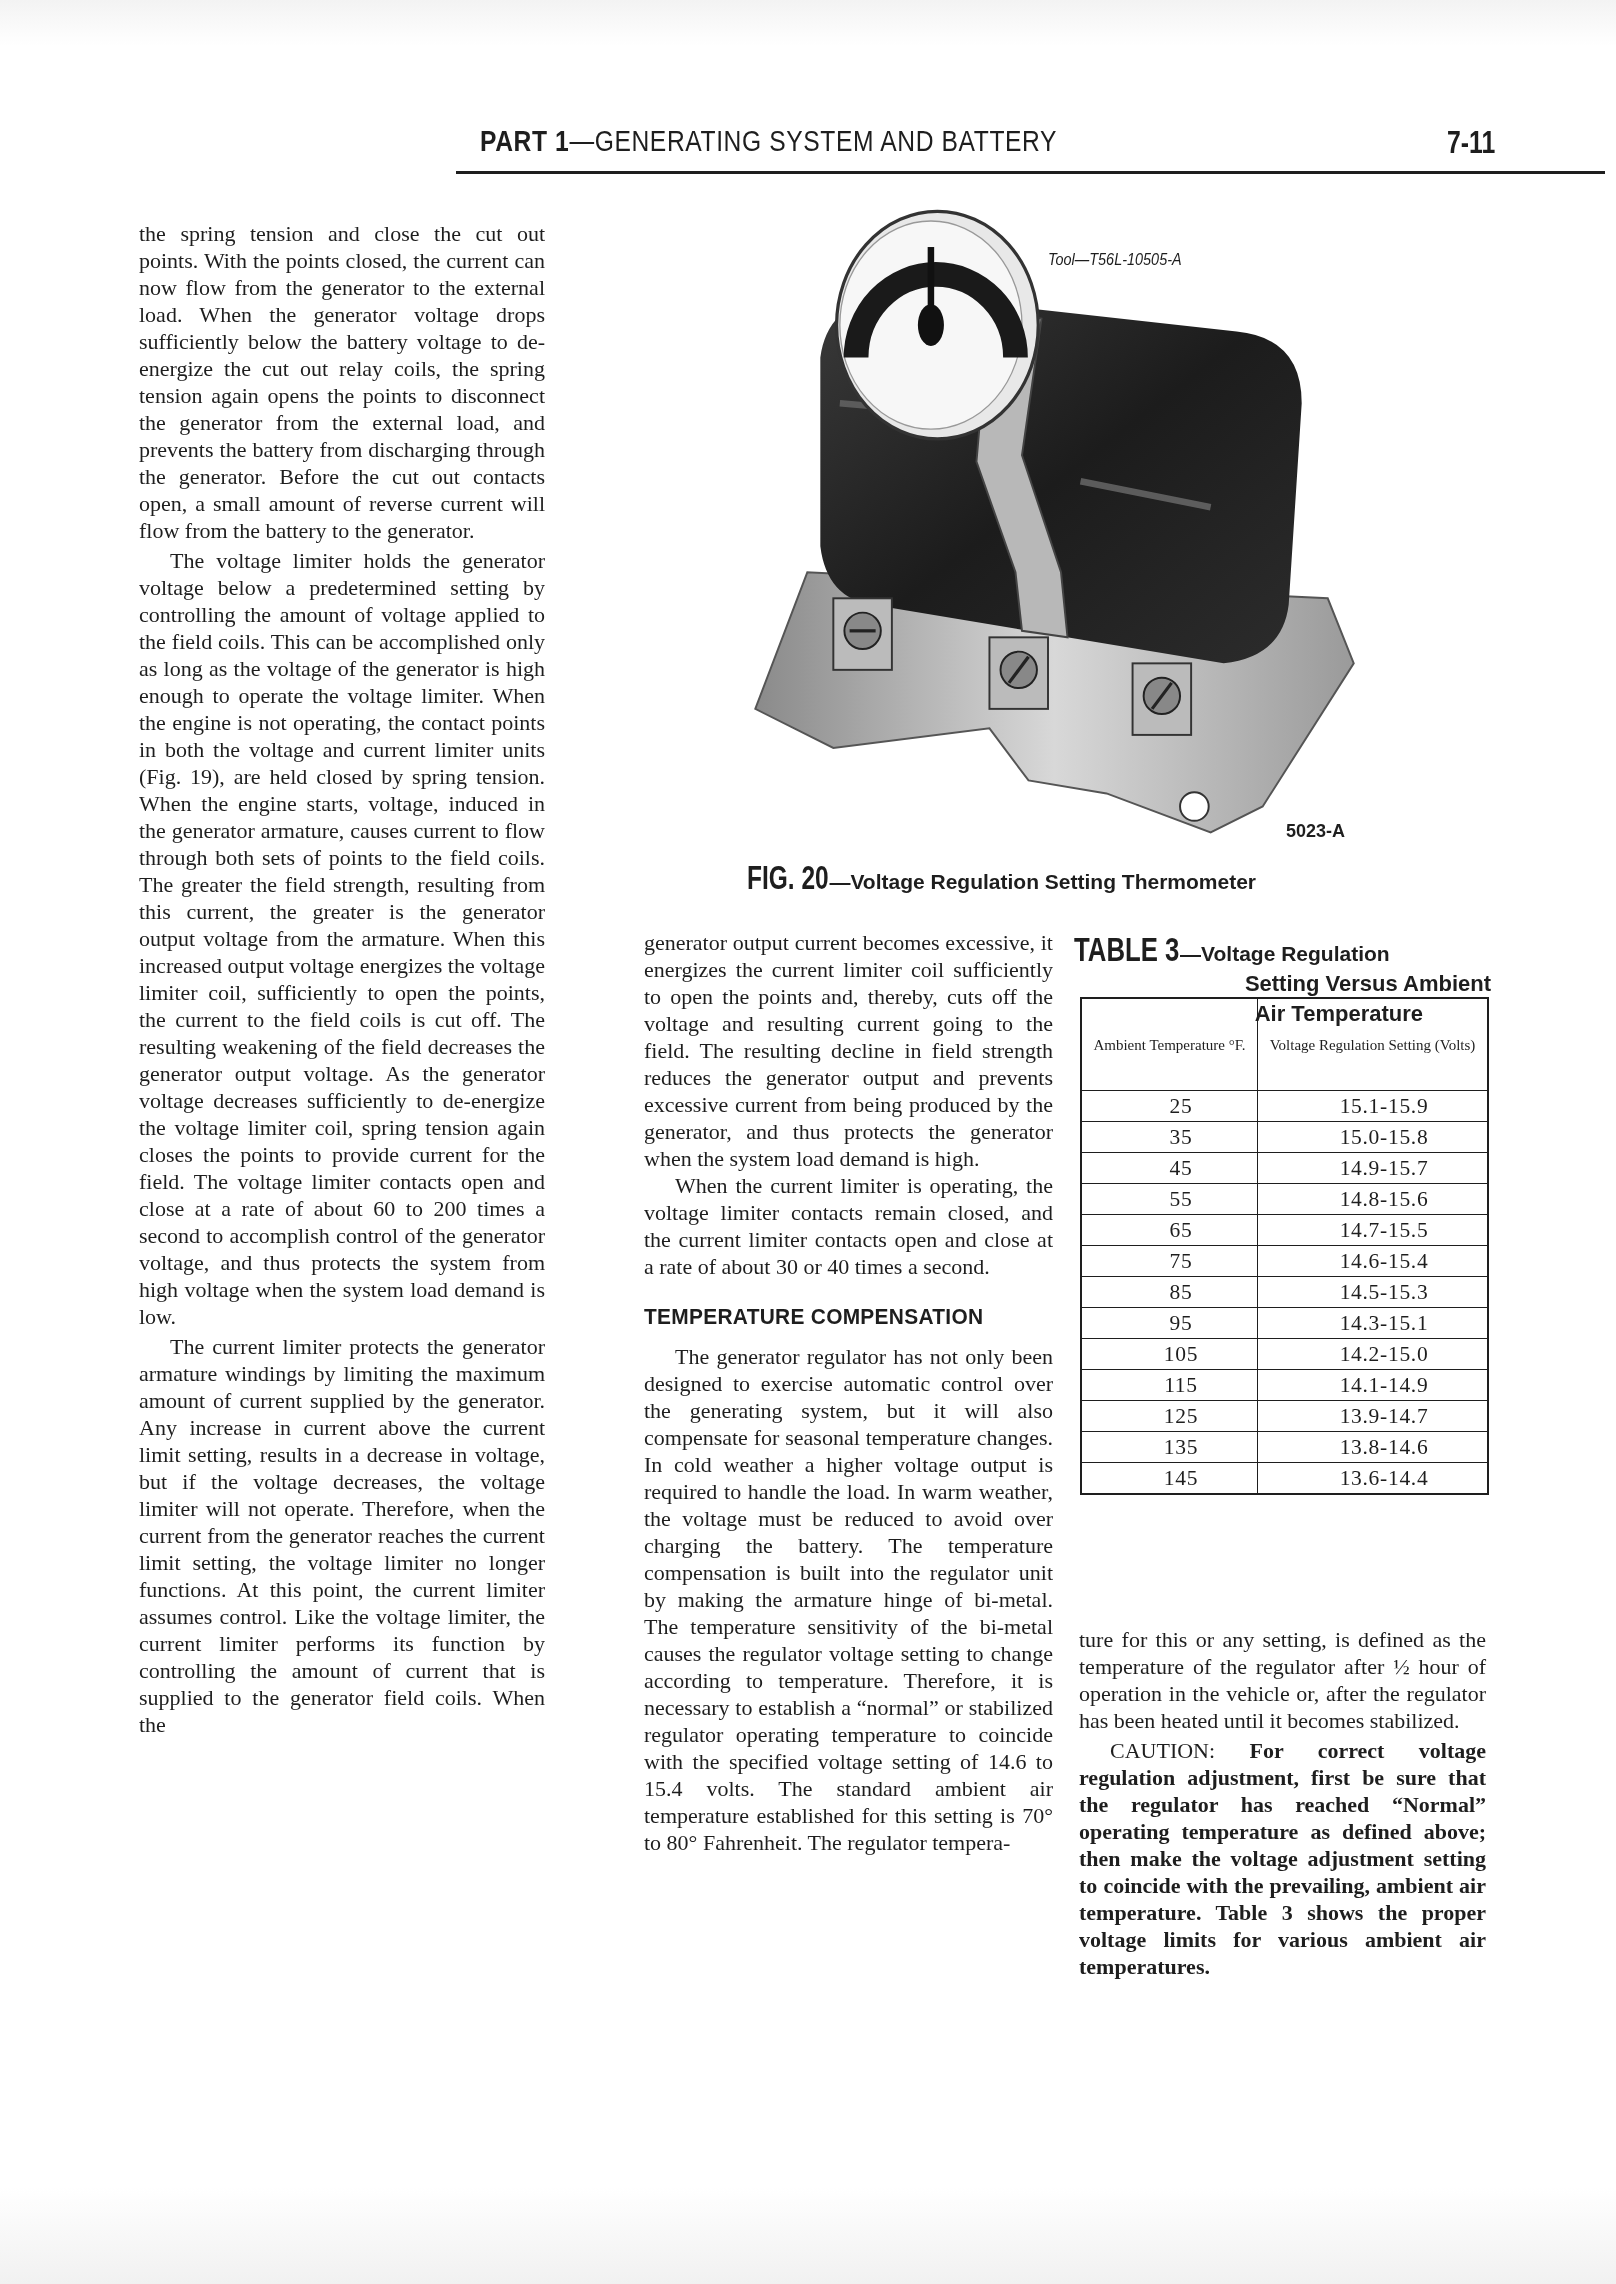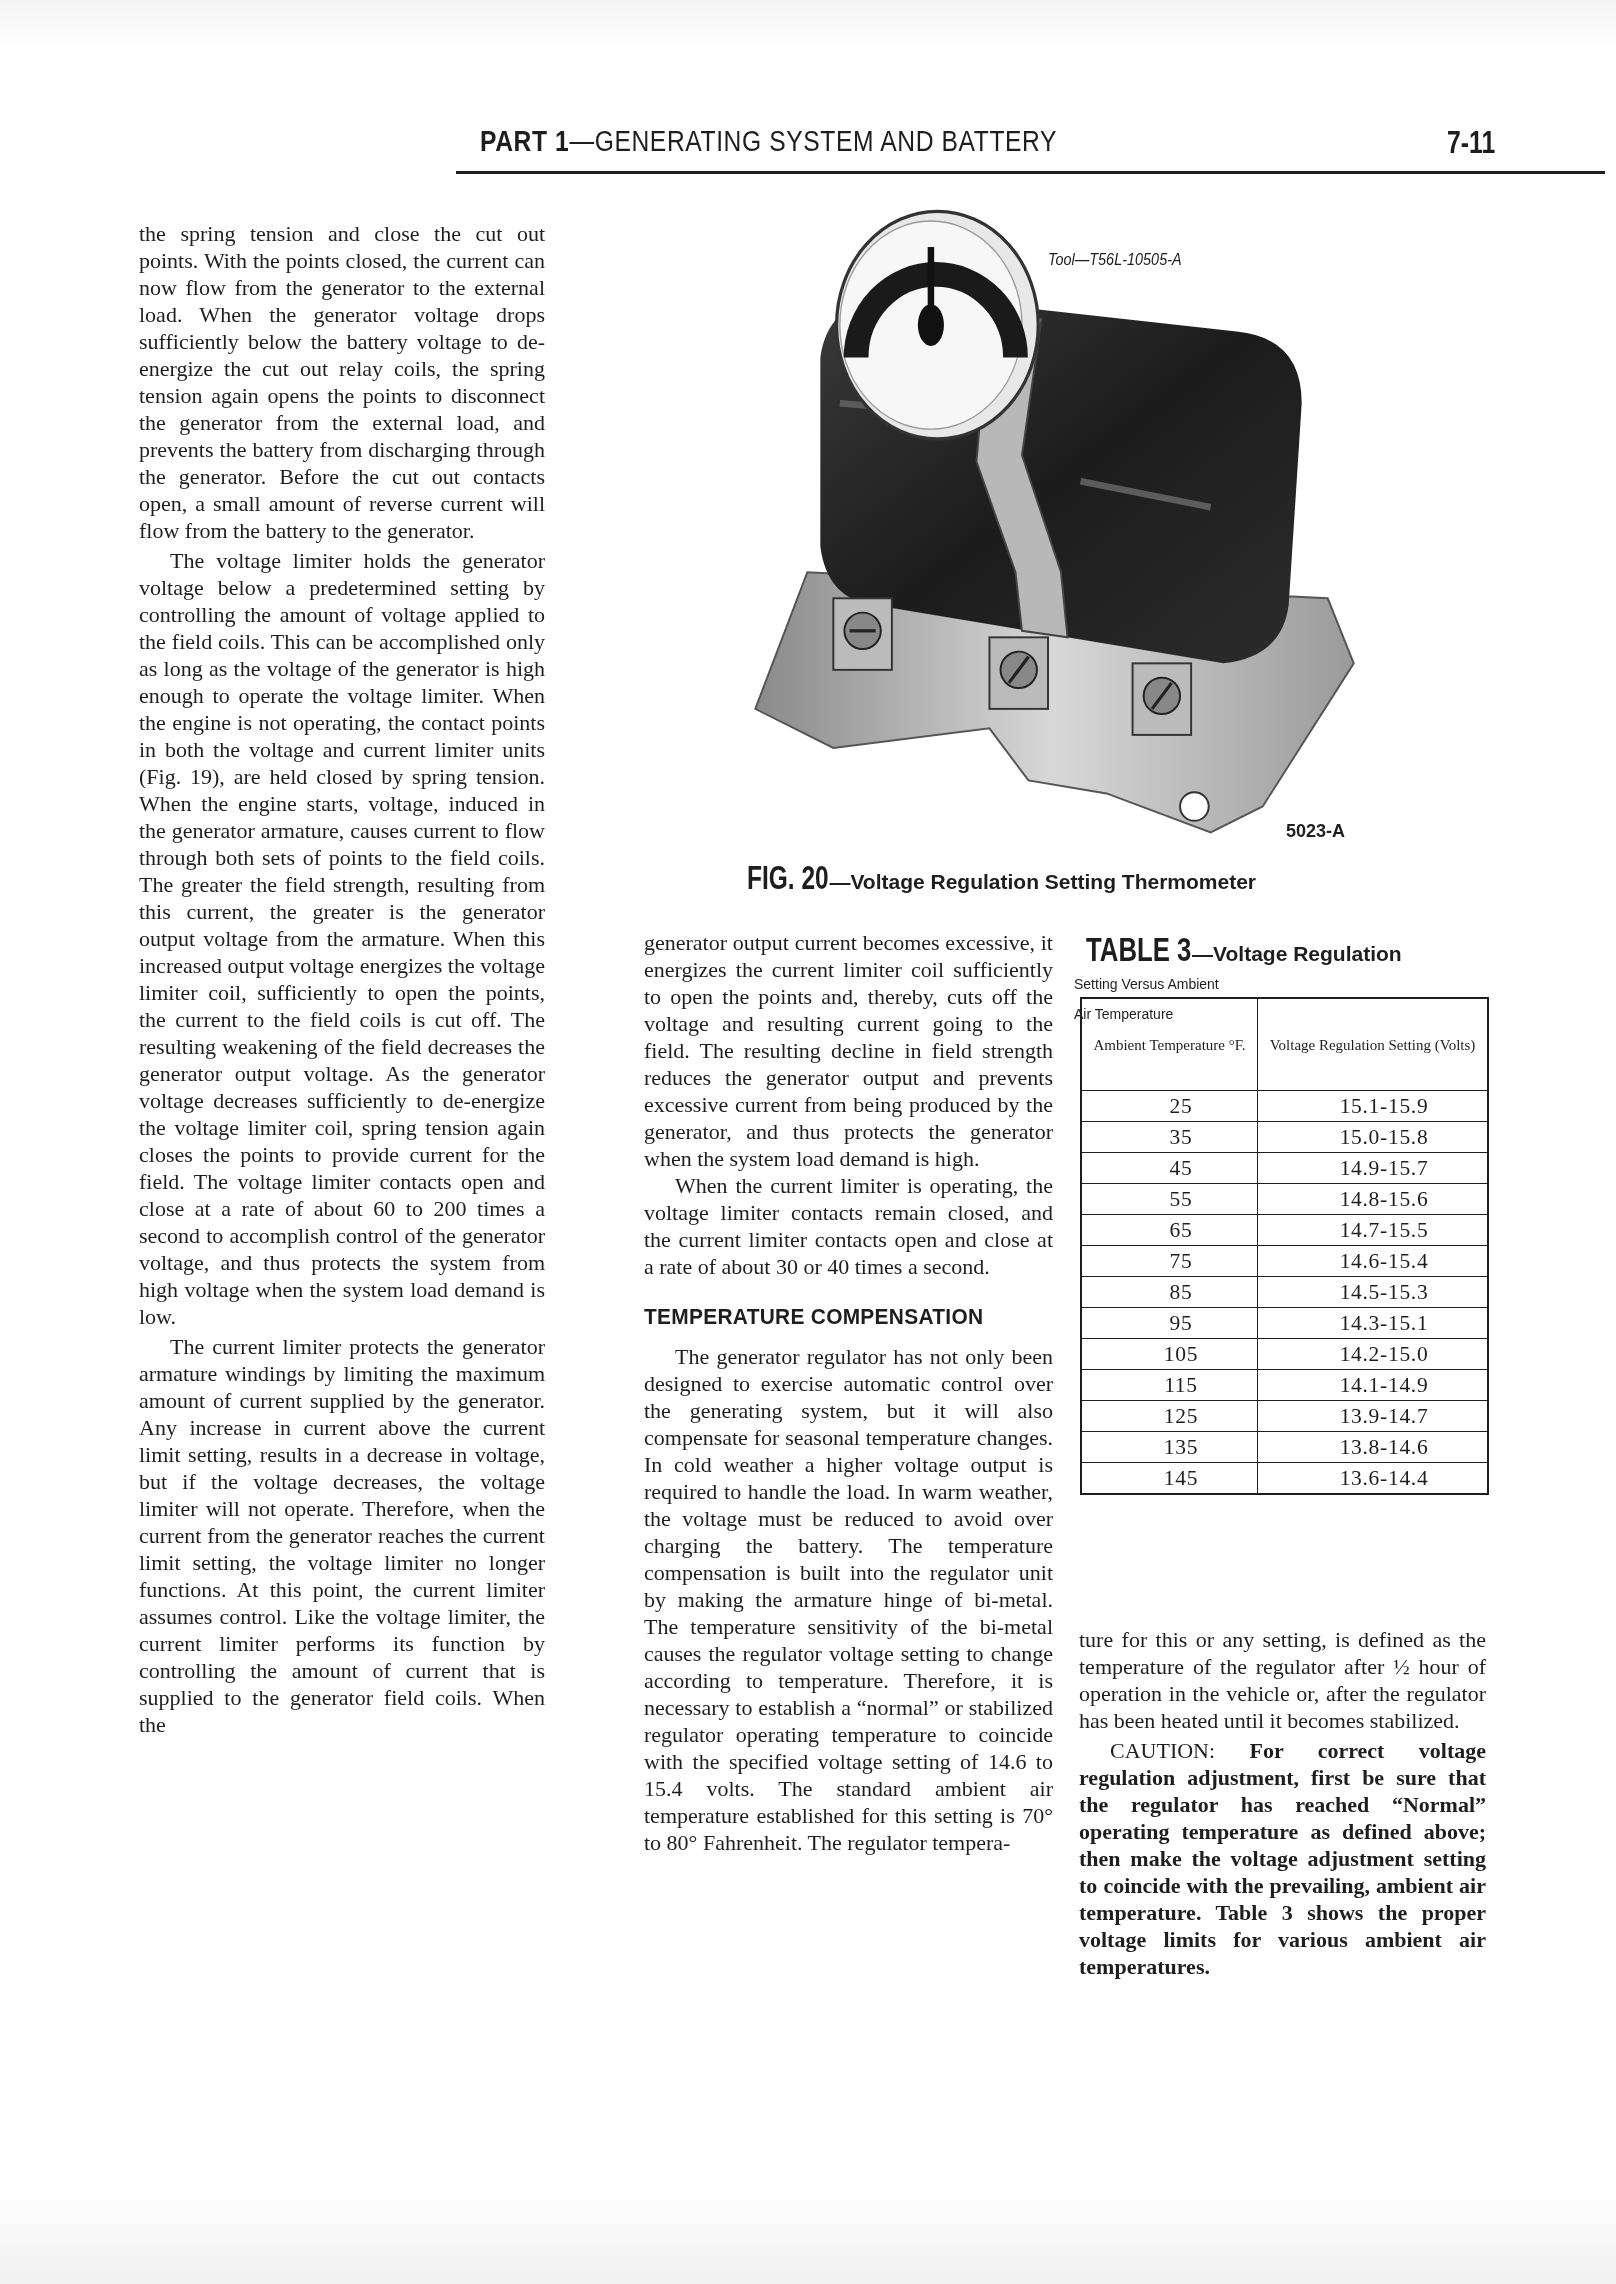--- a/index.html
+++ b/index.html
@@ -28,22 +28,22 @@
   .figure { position: absolute; left: 716px; top: 208px; width: 651px; height: 644px; }
   .figure svg { width: 100%; height: 100%; }
   .tool-label { position: absolute; left: 1048px; top: 250px; font-family: "Liberation Sans", "DejaVu Sans", sans-serif; font-style: italic; font-size: 17px; transform: scaleX(0.85); transform-origin: left; white-space: nowrap; }
   .fig-code { position: absolute; left: 1286px; top: 821px; font-family: "Liberation Sans", "DejaVu Sans", sans-serif; font-weight: bold; font-size: 18px; }
   .fig-caption { position: absolute; left: 747px; top: 858px; white-space: nowrap; font-family: "Liberation Sans", "DejaVu Sans", sans-serif; }
   .fig-caption .num { font-size: 34px; font-weight: bold; display: inline-block; transform: scaleX(0.72); transform-origin: left; margin-right: -31px; }
   .fig-caption .txt { font-size: 21px; font-weight: bold; }
 
   .table-title { position: absolute; left: 1074px; top: 931px; width: 417px; font-family: "Liberation Sans", "DejaVu Sans", sans-serif; }
   .table-title .num { font-size: 33px; font-weight: bold; display: inline-block; transform: scaleX(0.78); transform-origin: left; margin-right: -29px; }
-  .table-title .line1 { font-size: 21px; font-weight: bold; white-space: nowrap; margin-left: 12px; }
-  .table-title .line2, .table-title .line3 { font-size: 14px; font-weight: normal; white-space: nowrap; line-height: 30px; }
+  .table-title .line1 { font-size: 21px; font-weight: bold; white-space: nowrap; }
+  .table-title .line2, .table-title .line3 { font-size: 22px; font-weight: bold; text-align: right; white-space: nowrap; line-height: 30px; }
   .table-title .line3 { padding-right: 68px; }
 
   .spec-table { position: absolute; left: 1080px; top: 997px; width: 409px; border-collapse: collapse; border: 2.6px solid #1e1e1e; font-size: 21.5px; }
   .spec-table th, .spec-table td { border: 1.6px solid #1e1e1e; text-align: center; font-weight: normal; padding: 0; }
   .spec-table th { font-size: 15px; line-height: 26px; height: 91px; vertical-align: middle; }
   .spec-table td { height: 30px; line-height: 30px; letter-spacing: 0.7px; padding-left: 23px; }
   .spec-table td.c1 { width: 152px; }
 </style>
 </head>
 <body>

